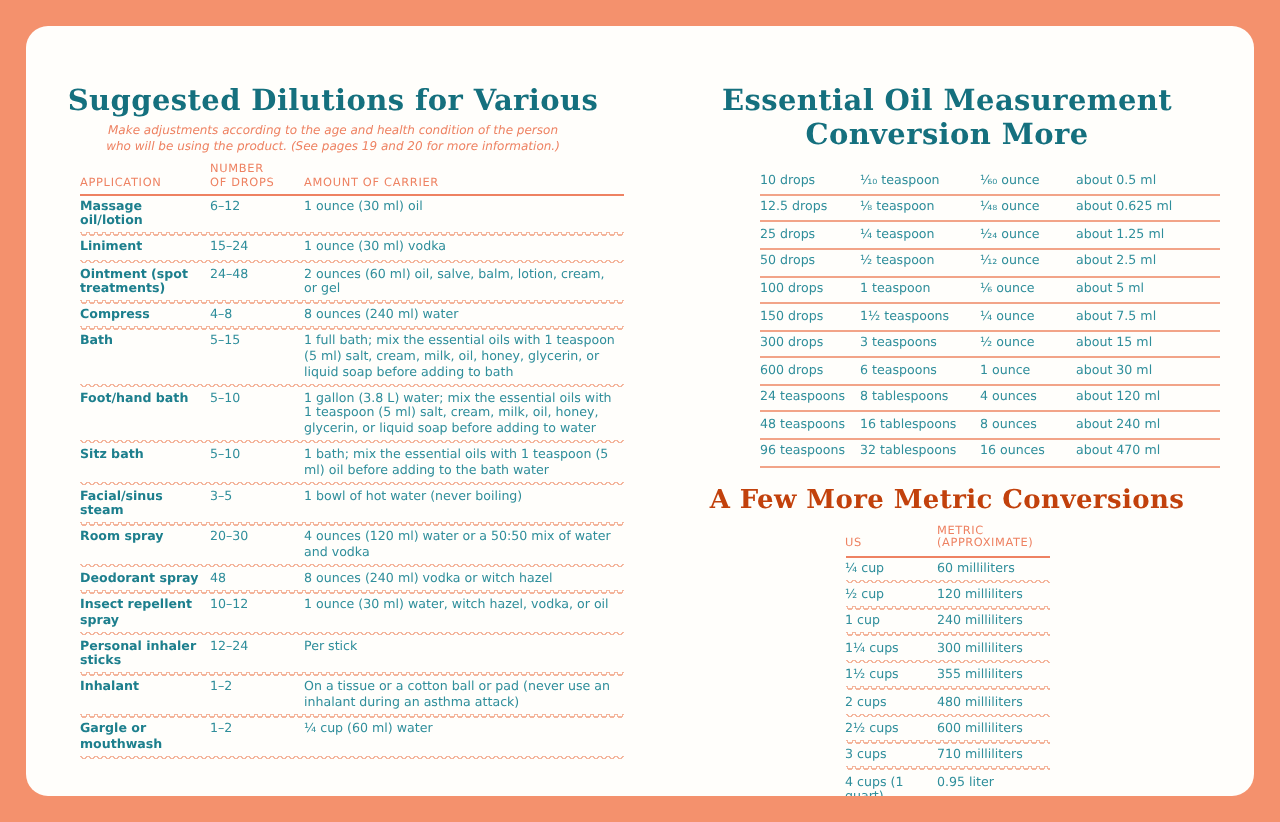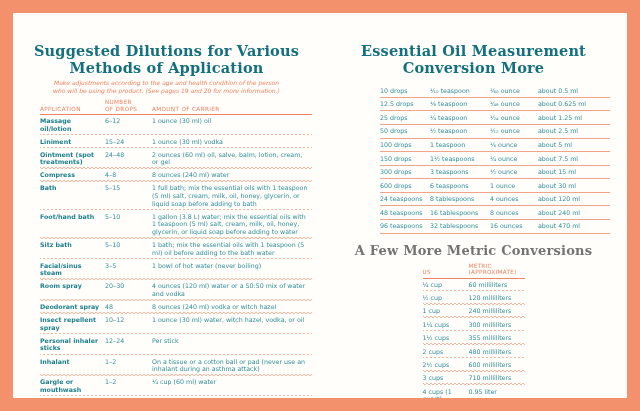--- a/index.html
+++ b/index.html
@@ -1,18 +1,18 @@
 <!DOCTYPE html>
 <html><head>
 <meta charset="utf-8">
 <style>
   html,body{margin:0;padding:0;}
   body{width:640px;height:411px;font-family:"DejaVu Sans",sans-serif;}
   .frame{width:640px;height:411px;box-sizing:border-box;background:#f4916d;padding:13px;}
-  .spread{width:100%;height:100%;background:#fffefb;display:flex;overflow:hidden;}
+  .spread{width:100%;height:100%;background:#fffefb;display:flex;overflow:hidden;border-radius:11px;}
   .page{width:50%;box-sizing:border-box;position:relative;}
 
   .book-title{font-family:"DejaVu Serif",serif;font-weight:bold;color:#15707e;
     font-size:14.5px;line-height:1.18;text-align:center;letter-spacing:0.2px;}
   .left .book-title{margin-top:29px;}
   .right .book-title{margin-top:29px;}
   .subtitle{margin-top:3px;text-align:center;color:#ee8262;font-style:italic;
     font-size:6px;line-height:1.25;}
 
   
@@ -25,38 +25,37 @@
   .lrow .carrier{padding-right:2px;}
   .wavy{grid-column:1/-1;height:2.5px;margin-top:1.5px;
     background-image:radial-gradient(circle at 2px 0px, rgba(0,0,0,0) 1px, #f4b59c 1px, #f4b59c 1.8px, rgba(0,0,0,0) 1.8px);
     background-size:4px 2.5px;background-repeat:repeat-x;}
 
   
   .ctable{margin:8px 17px 0 60px;font-size:6.3px;line-height:7.6px;color:#2f8e9b;}
   .crow{display:grid;grid-template-columns:50px 60px 48px 1fr;
     padding:2.4px 0 2.6px 0;border-bottom:1px solid #f2a488;}
 
-  .metric-title{font-family:"DejaVu Serif",serif;font-weight:bold;color:#737373;
+  .metric-title{font-family:"DejaVu Serif",serif;font-weight:bold;color:#c2410c;
     font-size:13px;text-align:center;margin-top:9px;letter-spacing:0.2px;}
   .mtable{width:102px;margin:5px auto 0 auto;font-size:6.3px;line-height:7.6px;color:#2f8e9b;}
   .mhead{display:grid;grid-template-columns:46px 1fr;align-items:end;
     color:#ee8262;font-size:5.7px;line-height:6.6px;letter-spacing:0.3px;
     padding-bottom:2px;border-bottom:1px solid #ee8262;}
   .mrow{display:grid;grid-template-columns:46px 1fr;padding-top:1.8px;}
 </style>
 </head>
 <body>
 
 <div class="frame">
   <div class="spread">
 
     <div class="page left">
       <div class="book-title">
         <div>Suggested Dilutions for Various</div>
-        <div>Methods of Application</div>
       </div>
       <div class="subtitle">
         <div>Make adjustments according to the age and health condition of the person</div>
         <div>who will be using the product. (See pages 19 and 20 for more information.)</div>
       </div>
 
       <div class="ltable">
         <div class="lhead">
           <div>APPLICATION</div>
           <div>

